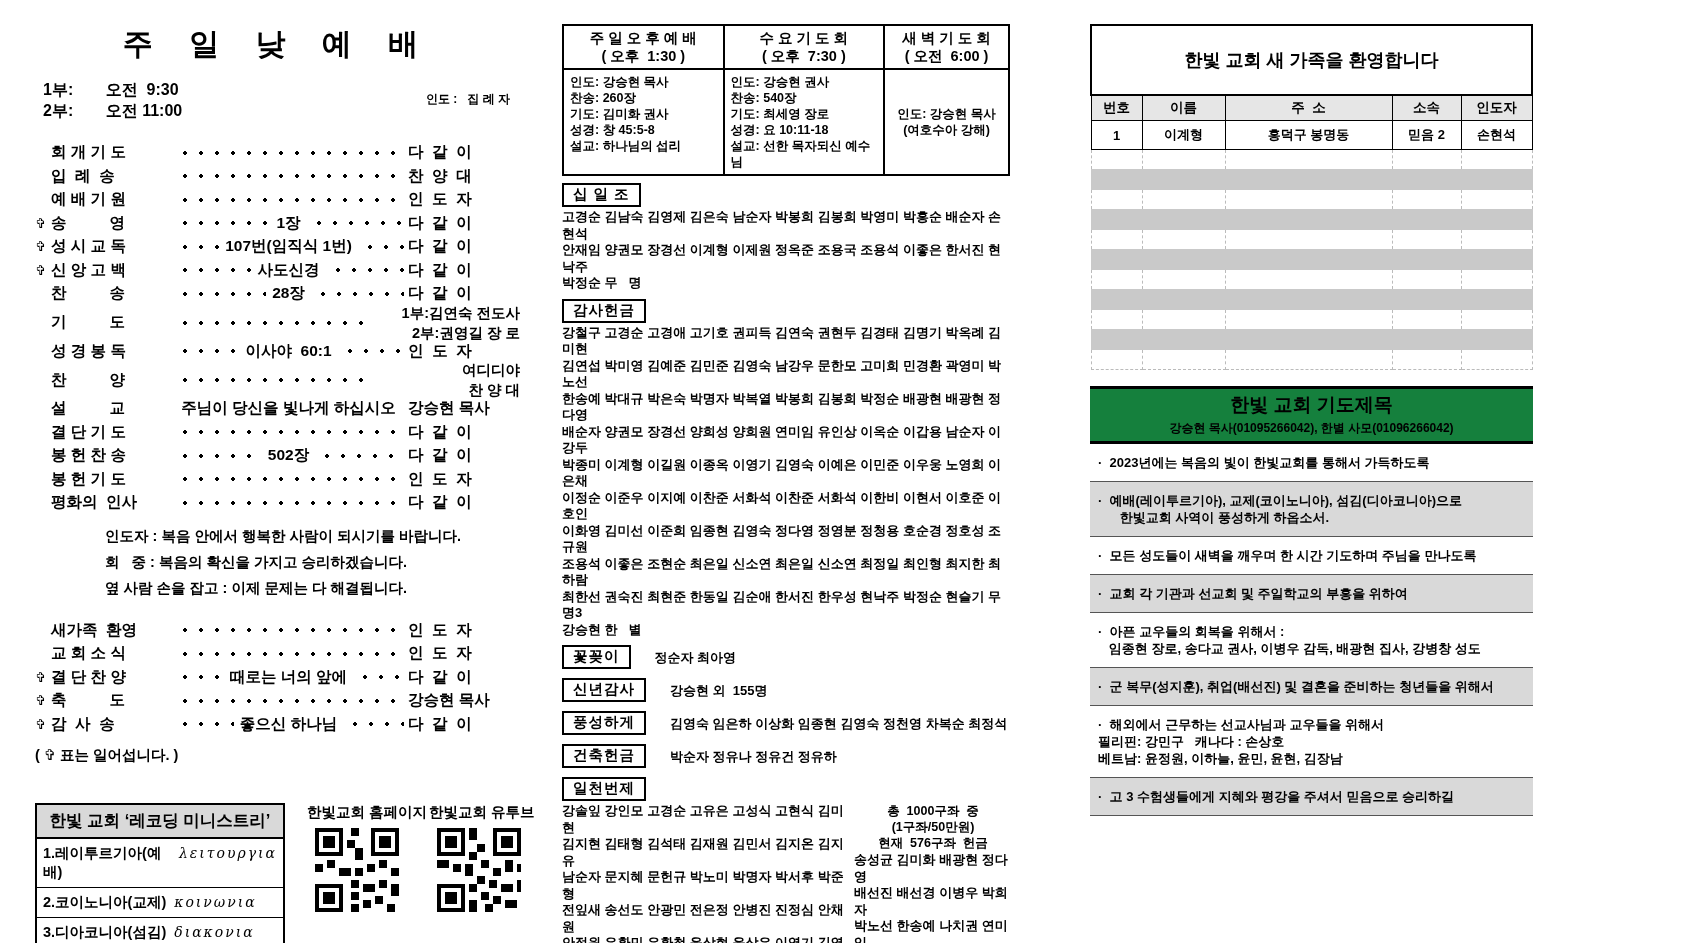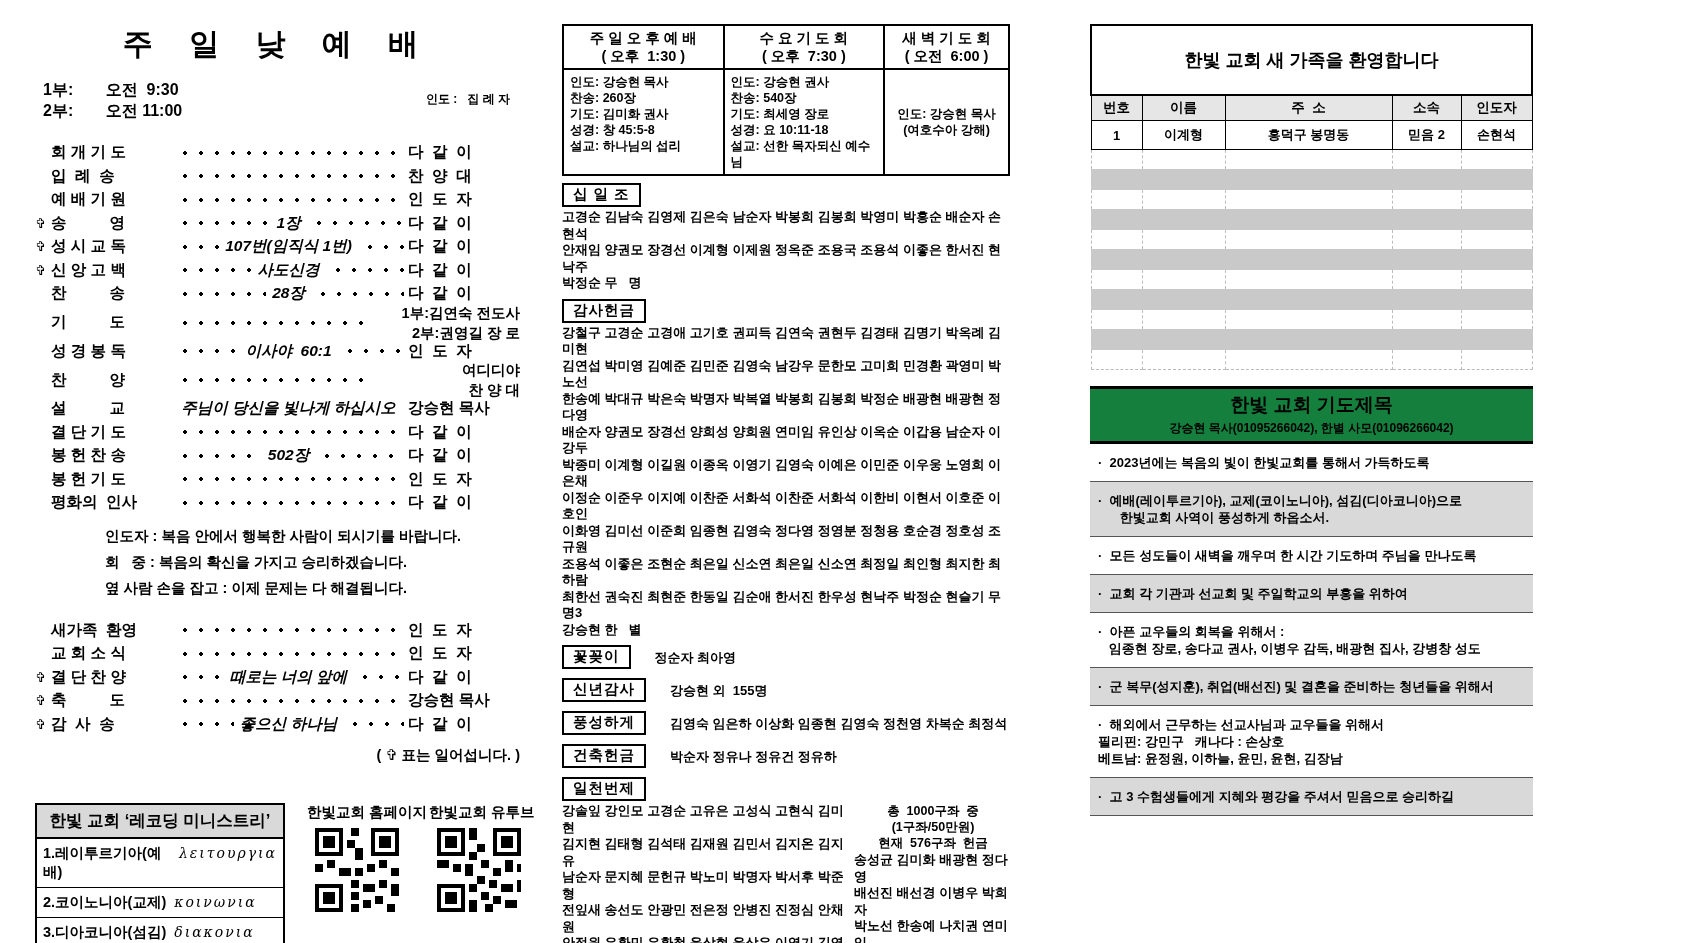--- a/index.html
+++ b/index.html
@@ -18,26 +18,26 @@
   .l-times{margin-top:14px;font-size:16px;position:relative;height:44px;}
   .l-time-row{line-height:21px;margin-left:8px;}
   .l-leader{position:absolute;right:10px;top:12px;font-size:12px;}
   .worder{margin-top:18px;}
   .worow{display:flex;align-items:center;height:23.5px;font-size:15.5px;}
   .worow .pfx{width:16px;flex:0 0 16px;font-size:13px;}
   .worow .lbl{width:118px;flex:0 0 118px;}
   .worow .dots{flex:1 1 auto;height:14px;margin:0 4px;
     background-image:radial-gradient(circle,#000 1.7px,transparent 2px);
     background-size:16px 14px;background-position:4px center;background-repeat:repeat-x;}
-  .worow .ctr{flex:0 0 auto;text-align:center;padding:0 2px;font-style:italic;}
+  .worow .ctr{flex:0 0 auto;text-align:center;padding:0 2px;}
   .worow .rgt{width:112px;flex:0 0 112px;text-align:left;}
   .worow .rgt2{width:142px;flex:0 0 142px;font-size:14.5px;line-height:20px;text-align:right;}
   .worow.tall{height:34px;}
   .responsive{margin:8px 0 8px 70px;font-size:14.5px;line-height:26px;}
-  .footnote{text-align:right;font-size:14.5px;margin-top:10px;}
+  .footnote{text-align:left;font-size:14.5px;margin-top:10px;}
   .l-bottom{display:flex;margin-top:38px;align-items:flex-start;}
   .rec-table{border:2px solid #000;width:246px;flex:0 0 246px;}
   .rec-title{background:#d9d9d9;border-bottom:2px solid #000;text-align:center;
     font-size:16.5px;padding:5px 2px;}
   .rec-row{border-bottom:1px solid #000;padding:5px 6px;font-size:14.5px;display:flex;align-items:baseline;}
   .rec-row:last-child{border-bottom:none;}
   .rec-gr{font-family:"DejaVu Serif","Liberation Serif",serif;font-style:italic;
     font-weight:400;font-size:14px;margin-left:8px;letter-spacing:2px;}
   .qr-block{margin-left:22px;text-align:center;width:100px;}
   .qr-label{font-size:14.5px;margin-bottom:6px;white-space:nowrap;}

